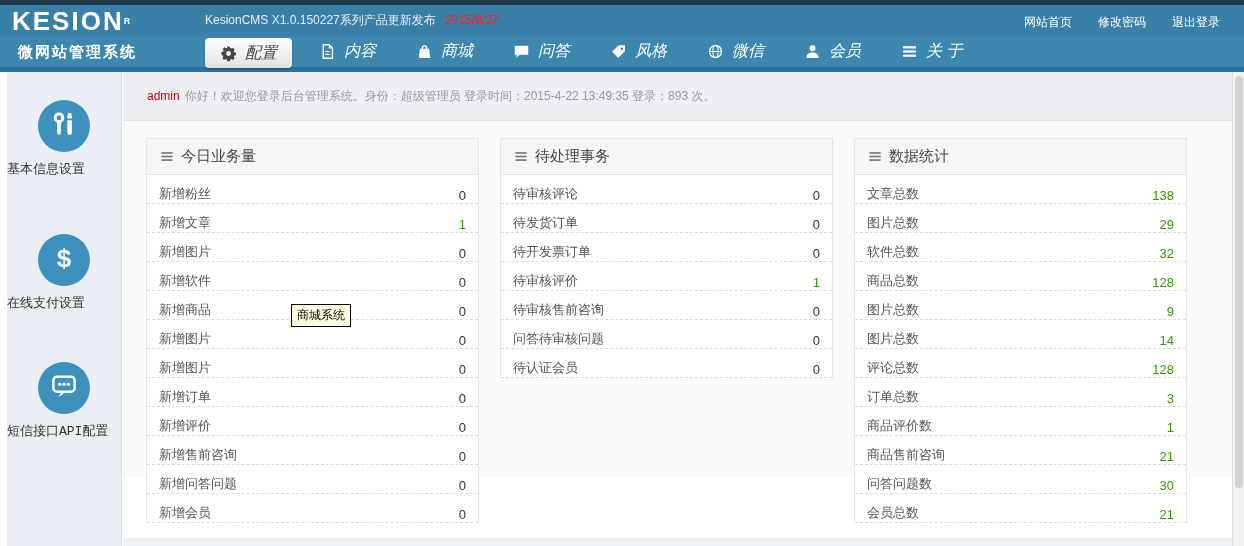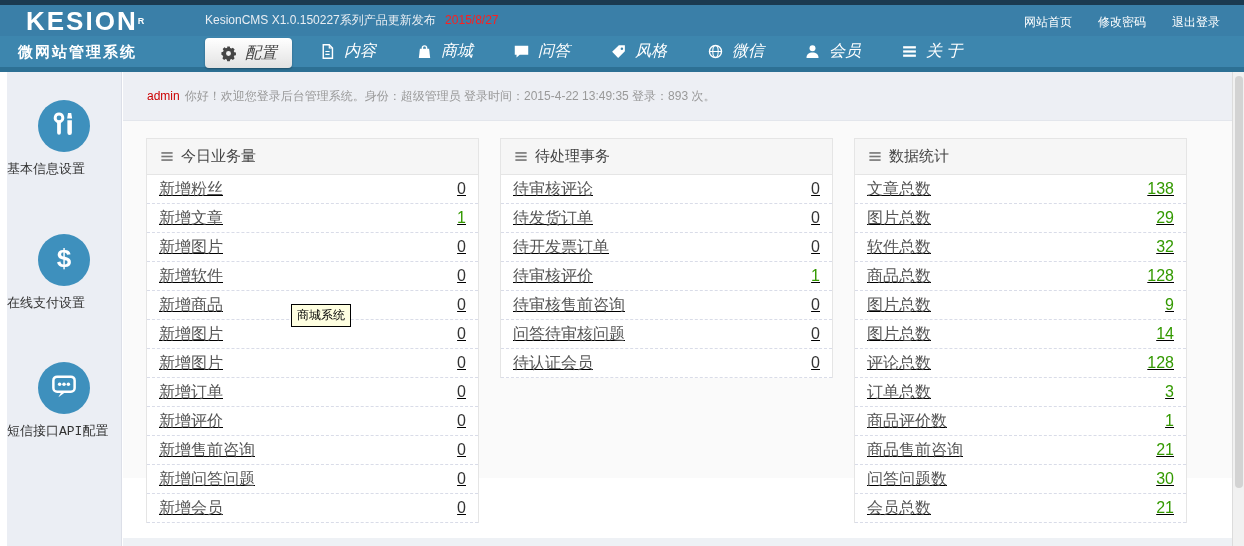--- a/index.html
+++ b/index.html
@@ -3,21 +3,21 @@
 <meta charset="utf-8">
 <style>
   html,body{margin:0;padding:0;}
   body{width:1244px;height:546px;overflow:hidden;background:#fff;
        font-family:"Liberation Sans","DejaVu Sans",sans-serif;}
   .screen{position:relative;width:1244px;height:546px;}
 
   
   .topbar{position:absolute;left:0;top:0;width:100%;height:36px;
           background:#3a7fa8;border-top:5px solid #1b3a50;box-sizing:border-box;}
-  .logo{position:absolute;left:26px;top:3px;color:#fff;font-weight:bold;
+  .logo{position:absolute;left:12px;top:3px;color:#fff;font-weight:bold;
         font-size:26px;letter-spacing:2px;line-height:26px;}
   .logo sup{font-size:9px;vertical-align:top;letter-spacing:0;}
   .announce{position:absolute;left:205px;top:0;line-height:31px;
             font-size:12px;color:#e9eef3;}
   .announce-date{color:#ff1e1e;margin-left:6px;}
   .toplinks{position:absolute;right:24px;top:0;line-height:31px;text-align:center;}
   .toplink{color:#fff;font-size:12px;margin-left:26px;text-decoration:none;cursor:pointer;}
 
   
   .navbar{position:absolute;left:0;top:36px;width:100%;height:36px;
@@ -53,22 +53,22 @@
 
   
   .panel{position:absolute;top:66px;width:333px;background:#fff;
          border:1px solid #e5e5e5;border-bottom:none;box-sizing:border-box;}
   .p0{left:23px;} .p1{left:377px;} .p2{left:731px;}
   .panel-header{height:36px;background:#f6f6f6;border-bottom:1px solid #e5e5e5;
                 display:flex;align-items:center;gap:6px;padding-left:12px;box-sizing:border-box;}
   .hdr-icon{color:#777;display:flex;}
   .hdr-icon svg{width:16px;height:15px;}
   .panel-title{font-size:15px;color:#444;}
-  .stat-row{height:28px;display:flex;justify-content:space-between;align-items:center;
-            padding:0 12px;border-bottom:1px dashed #d9dce8;font-size:16px;text-decoration:underline;}
+  .stat-row{height:28px;display:flex;justify-content:space-between;align-items:flex-end;
+            padding:0 12px;border-bottom:1px dashed #d9dce8;font-size:13px;}
   .stat-label{color:#555;}
   .stat-value{color:#333;}
   .stat-value.green{color:#339900;}
 
   
   .tooltip{position:absolute;left:291px;top:304px;background:#ffffe1;border:1px solid #000;
            font-size:12px;color:#000;padding:2px 5px;z-index:5;white-space:nowrap;}
 
   
   .vtrack{position:absolute;left:1232px;top:72px;width:12px;height:474px;

